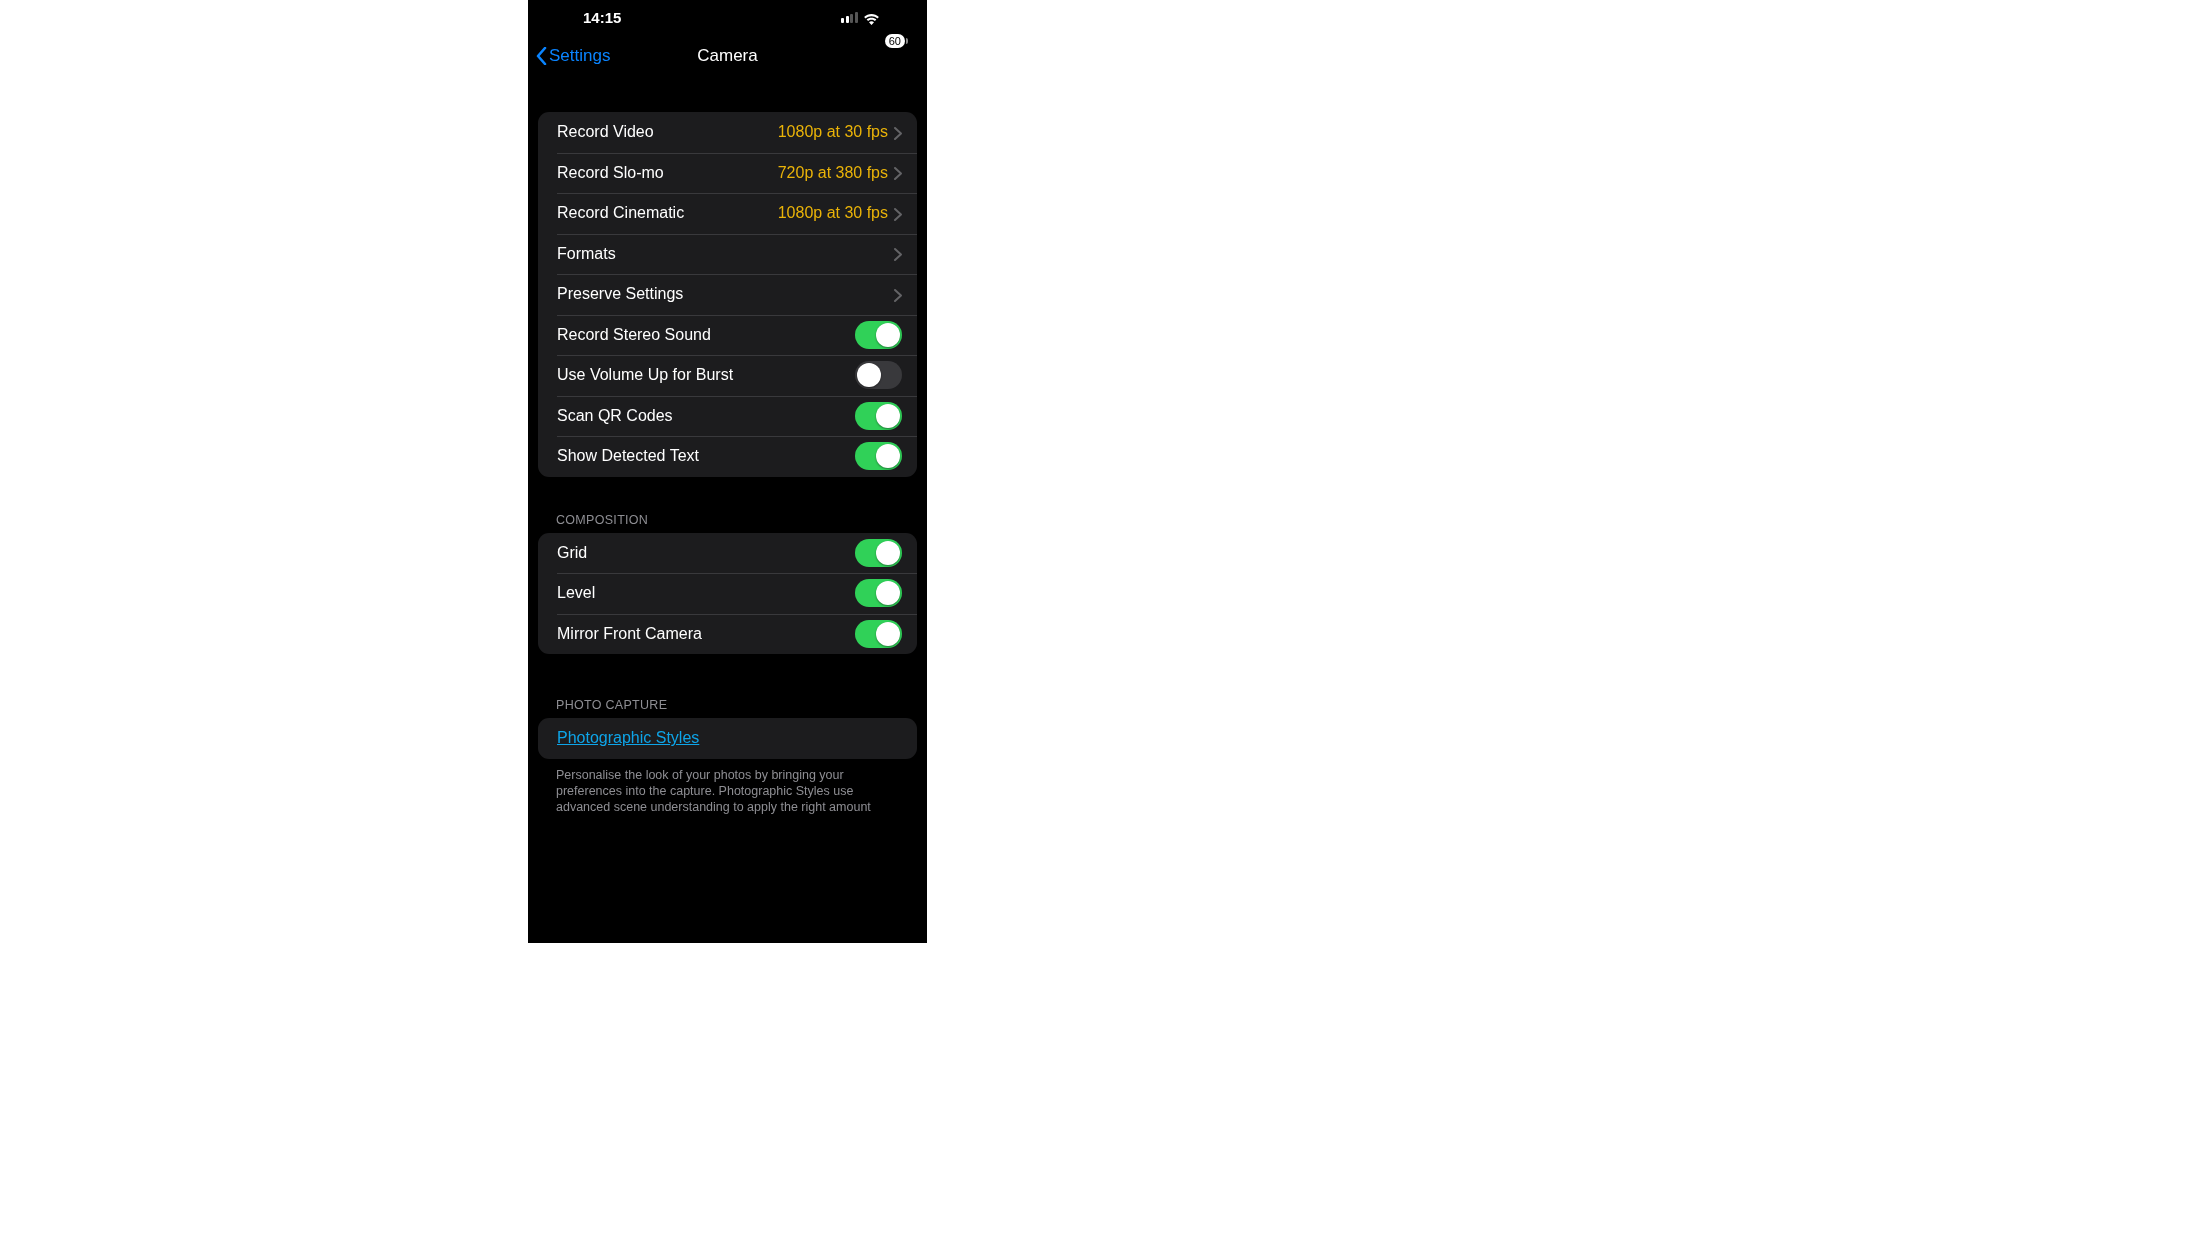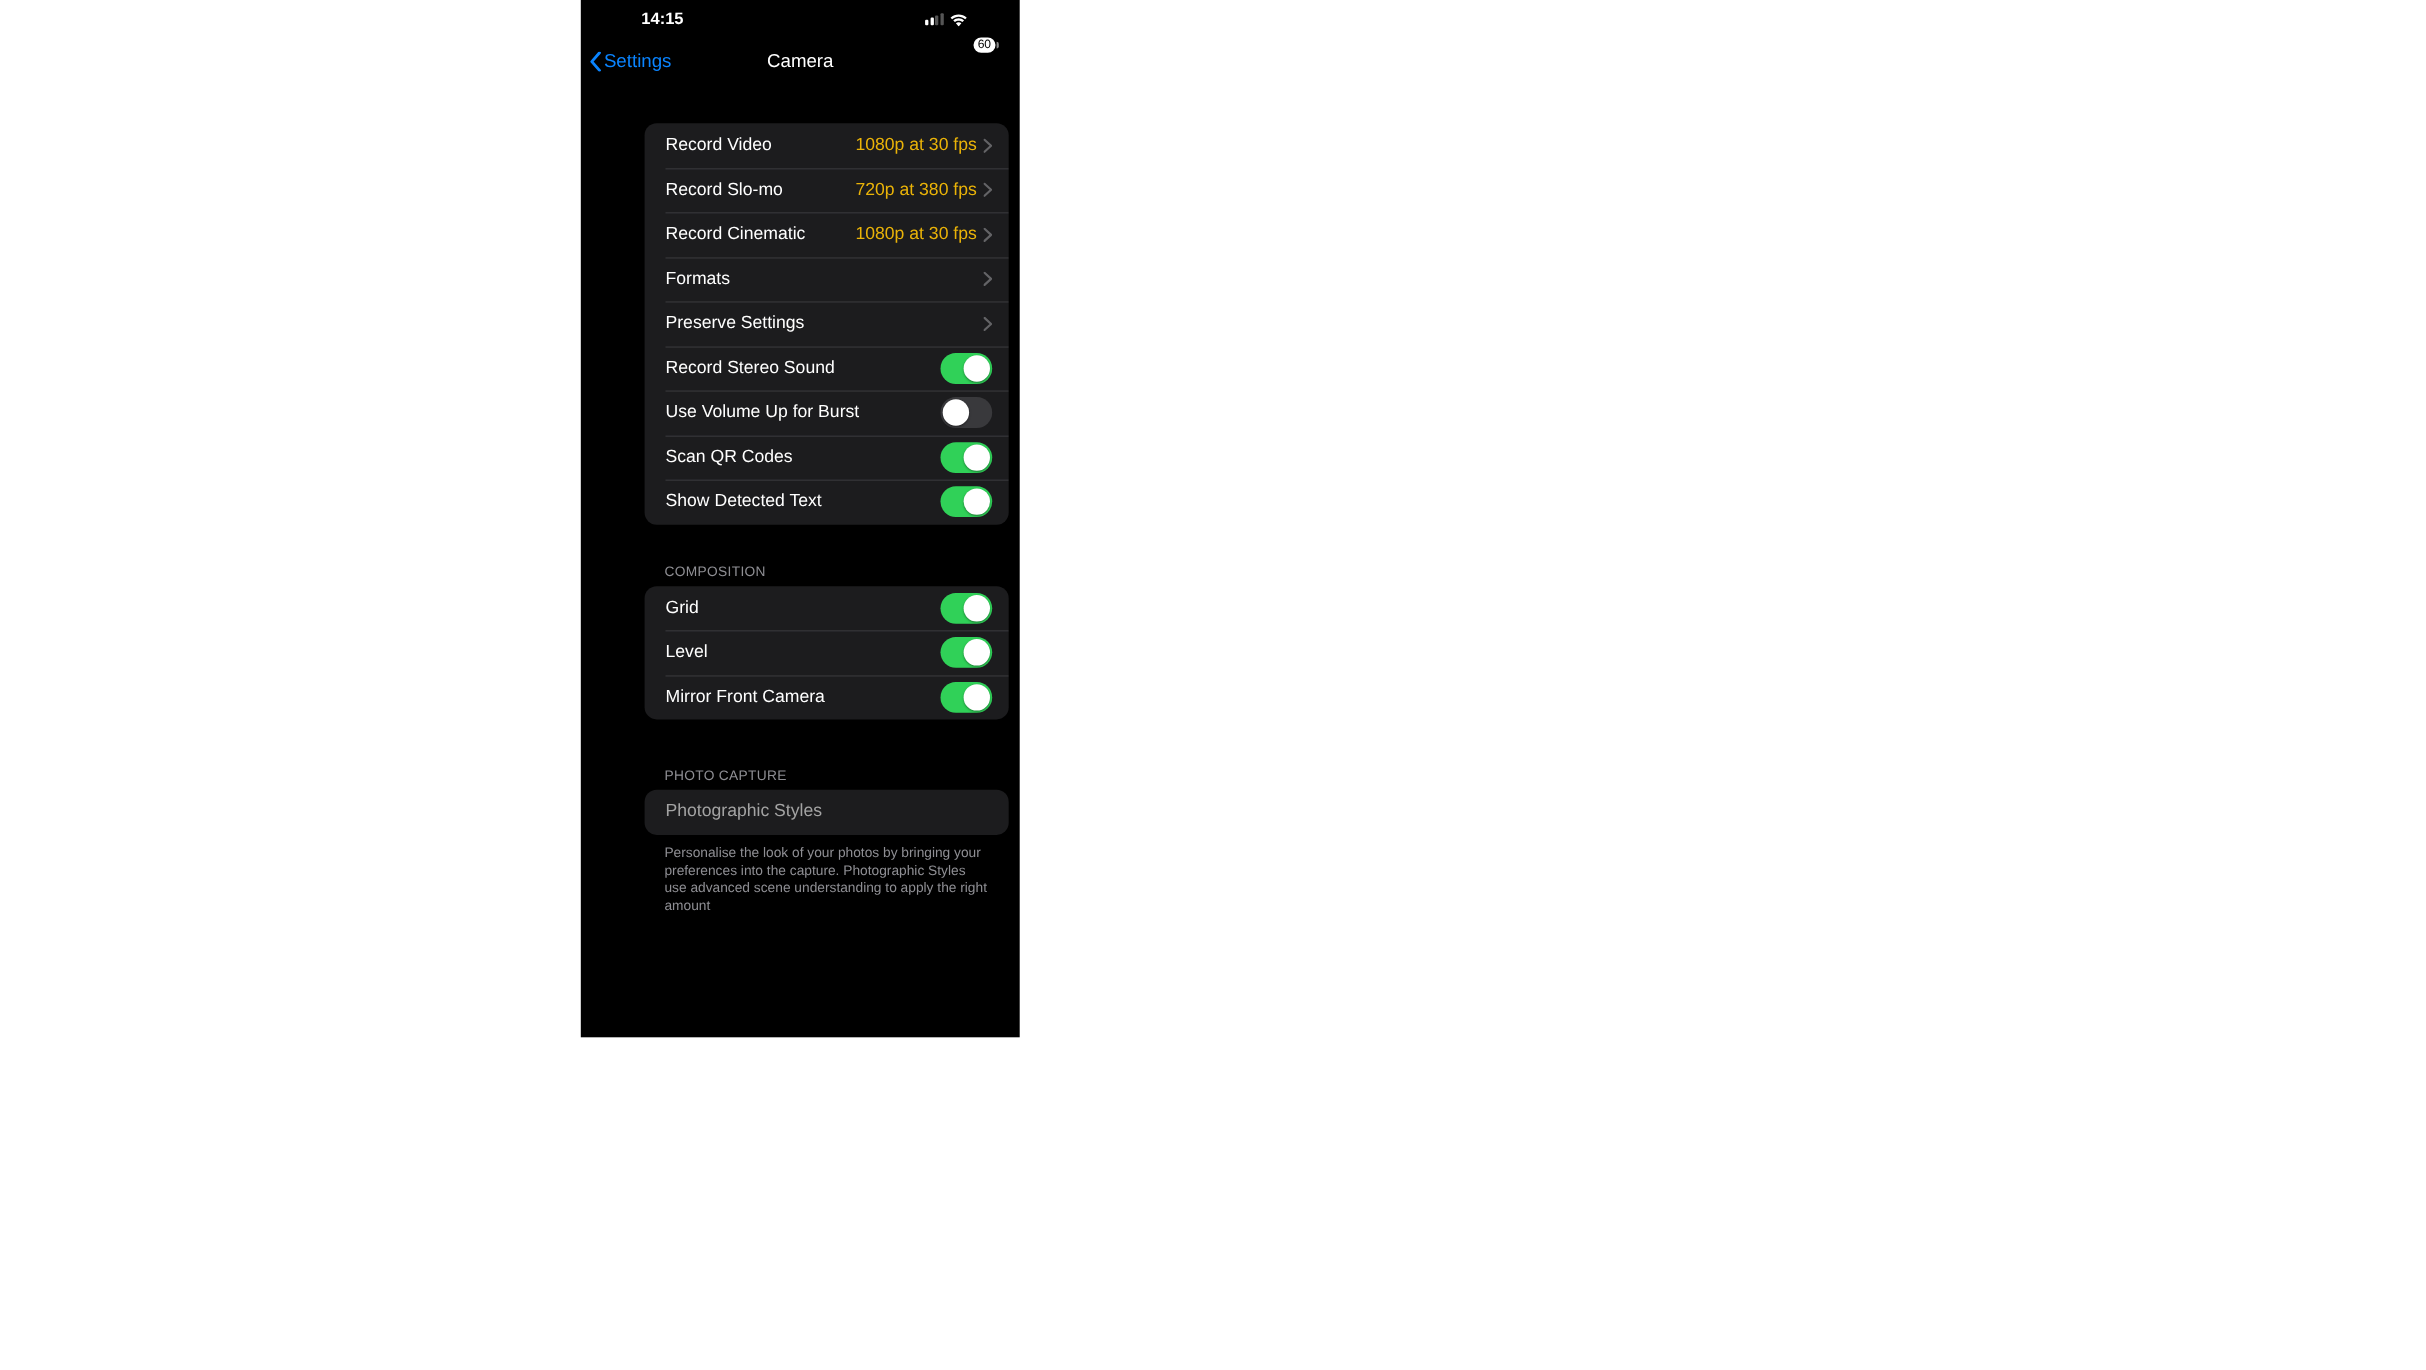--- a/index.html
+++ b/index.html
@@ -61,21 +61,21 @@
     gap: 2px;
   }
   .chev-left {
     width: 11px; height: 18px; display:inline-block;
   }
   .nav-title {
     position: absolute; left: 0; right: 0;
     text-align: center; font-size: 17px; font-weight: 400;
     pointer-events: none;
   }
-  .content { padding: 0 10px 0 10px; margin-left: 48px; }
+  .content { padding: 0 10px 0 10px; }
   .spacer-top { height: 34px; }
   .section-header {
     color: #8e8e93; font-size: 12.5px; letter-spacing: 0.3px;
     padding: 6px 18px 6px 18px; text-transform: uppercase;
   }
   .section-gap { height: 30px; }
   .group {
     background: #1c1c1e;
     border-radius: 11px;
     overflow: hidden;
@@ -89,21 +89,21 @@
   }
   .row + .row::before {
     content: "";
     position: absolute;
     left: 19px; right: 0; top: 0;
     height: 0.6px; background: #39393c;
   }
   .row .label { flex: 1; color: #fff; }
   .row .detail { color: #eab308; font-size: 16px; margin-right: 6px; }
   .chev-right { width: 8px; height: 13px; display:inline-block; flex:0 0 auto; }
-  .row .link { color: #a3a3a3; }
+  .row .link { color: #0ea5e9; text-decoration: underline; }
   .toggle {
     width: 47px; height: 28px; border-radius: 14px;
     position: relative; flex: 0 0 auto;
   }
   .toggle .knob {
     position: absolute; top: 2px; width: 24px; height: 24px;
     background: #fff; border-radius: 50%;
     box-shadow: 0 1px 2px rgba(0,0,0,.4);
   }
   .toggle.on { background: #30d158; }

